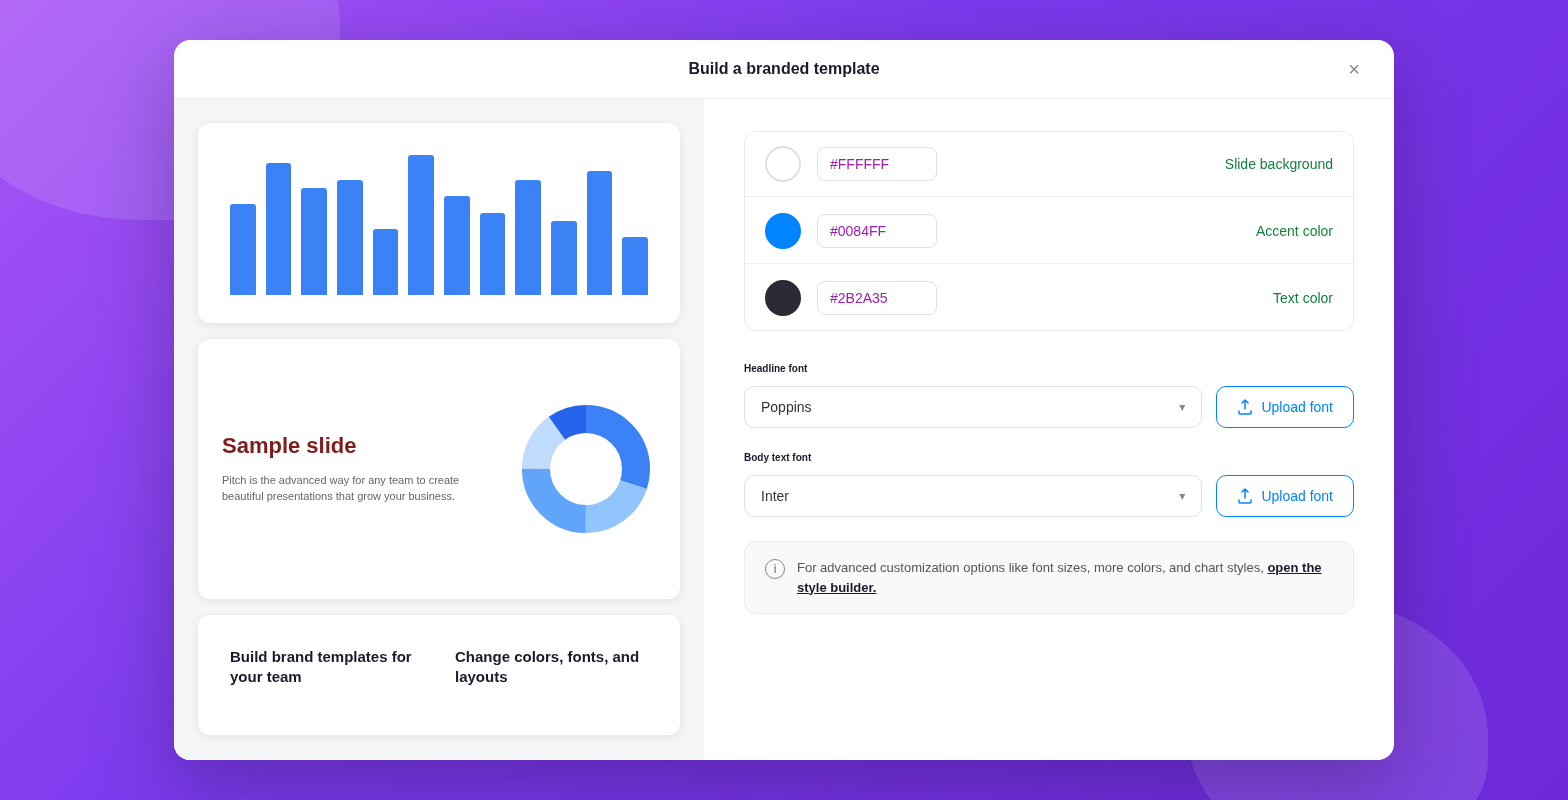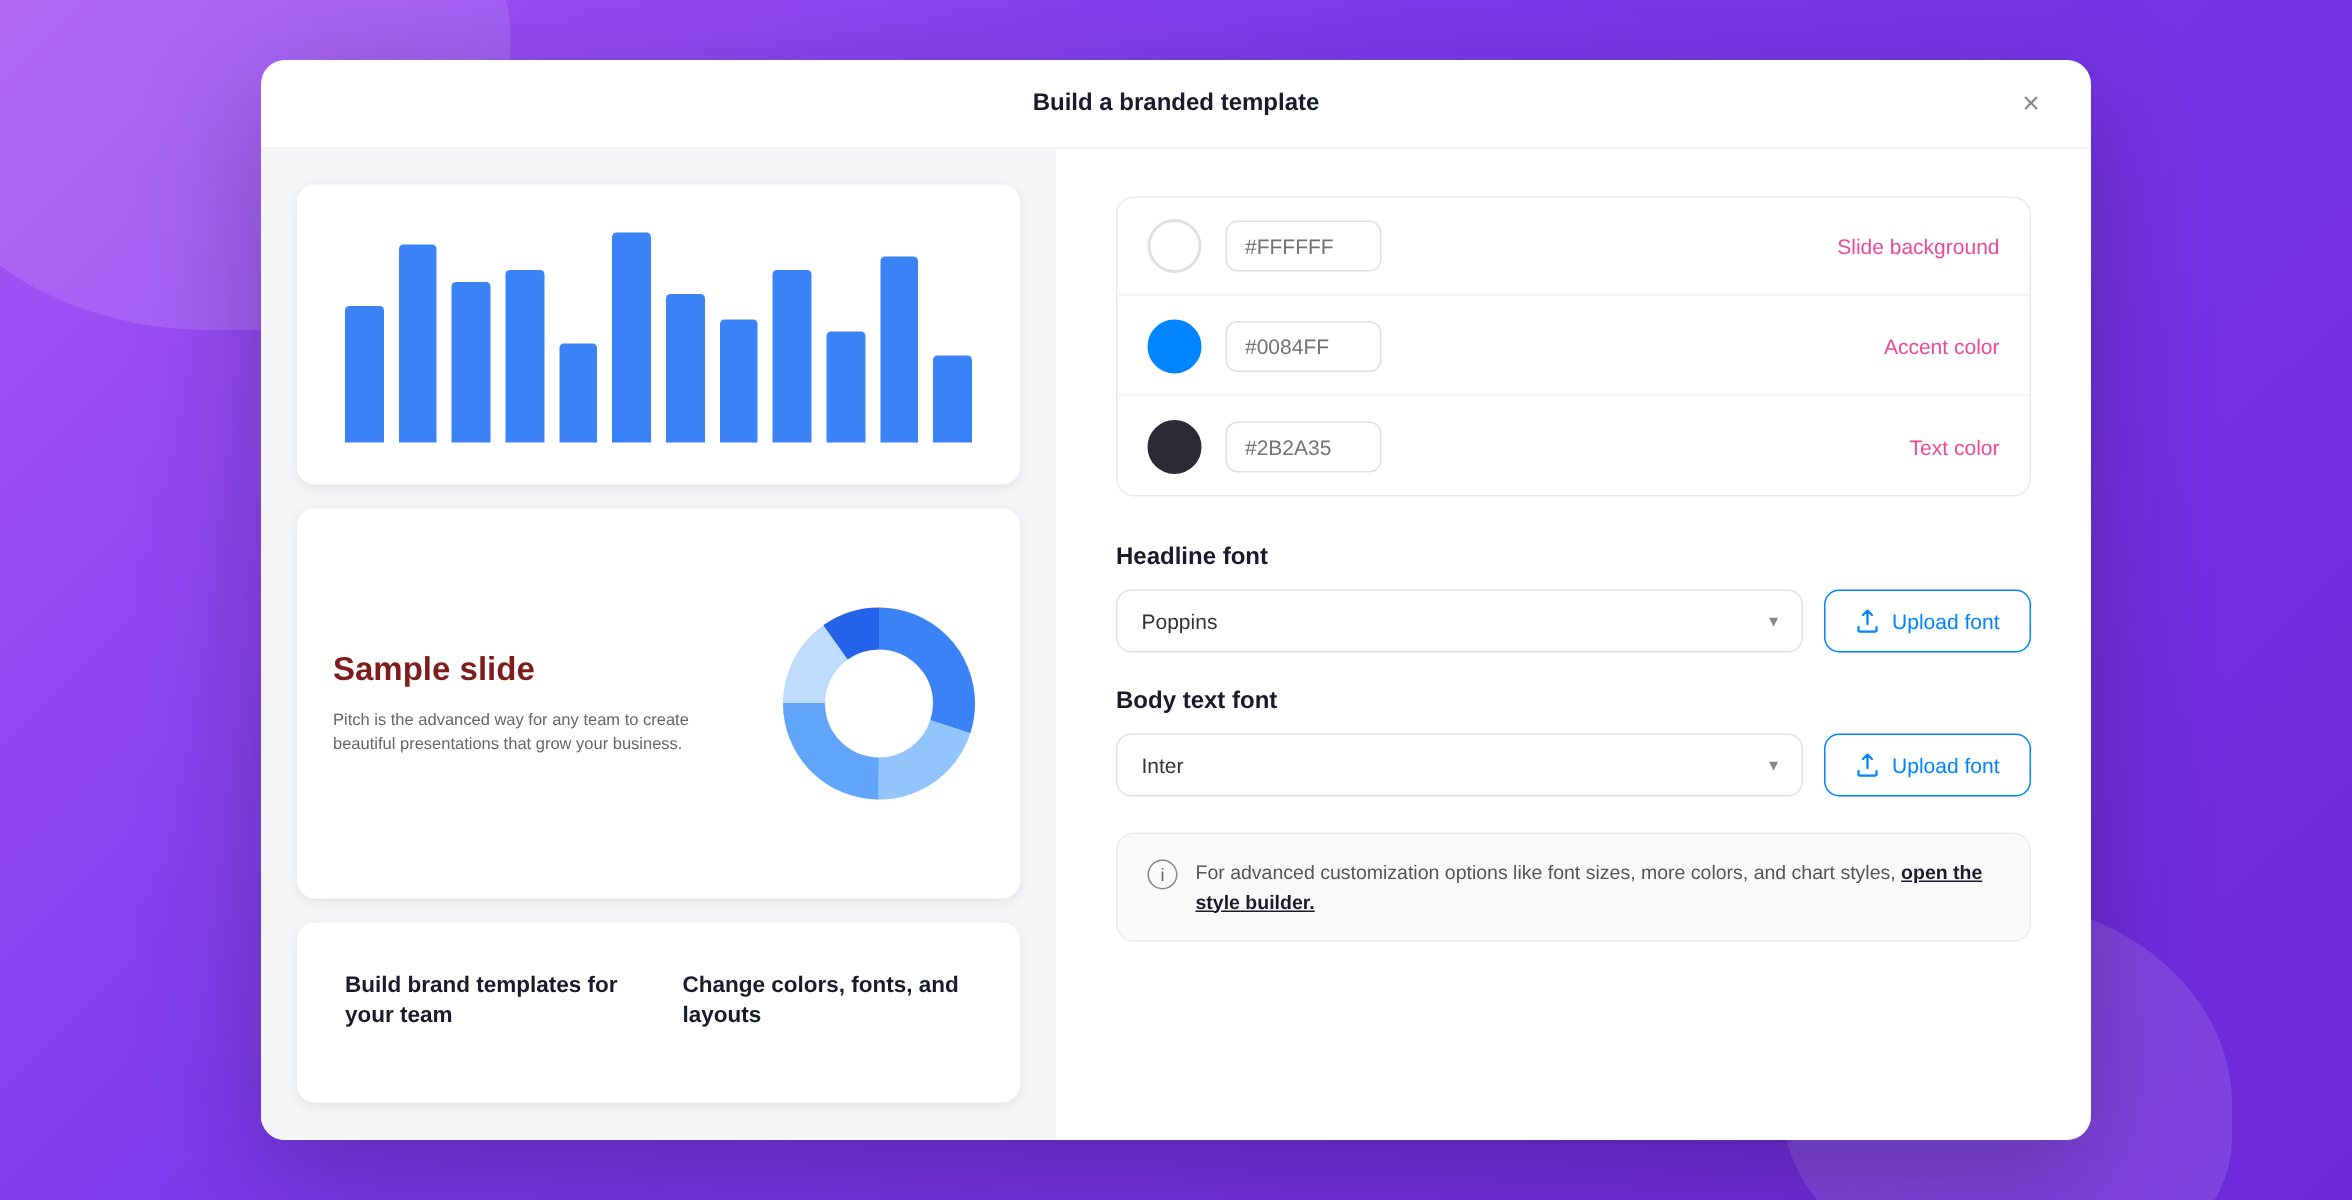--- a/index.html
+++ b/index.html
@@ -188,36 +188,36 @@
       border: 2px solid #e8e8e8;
       flex-shrink: 0;
     }
 
     .color-input {
       border: 1px solid #e0e0e0;
       border-radius: 8px;
       padding: 8px 12px;
       font-size: 14px;
       font-weight: 500;
-      color: #737373;
-      width: 104px;
+      color: #a21caf;
+      width: 120px;
       outline: none;
       background: #fff;
     }
 
     .color-label {
       flex: 1;
       text-align: right;
       font-size: 14px;
-      color: #ec4899;
+      color: #15803d;
     }
 
     
     .font-section-title {
-      font-size: 16px;
+      font-size: 10px;
       font-weight: 600;
       color: #1a1a2e;
       margin-bottom: 12px;
     }
     .font-row {
       display: flex;
       align-items: center;
       gap: 14px;
       margin-bottom: 24px;
     }

